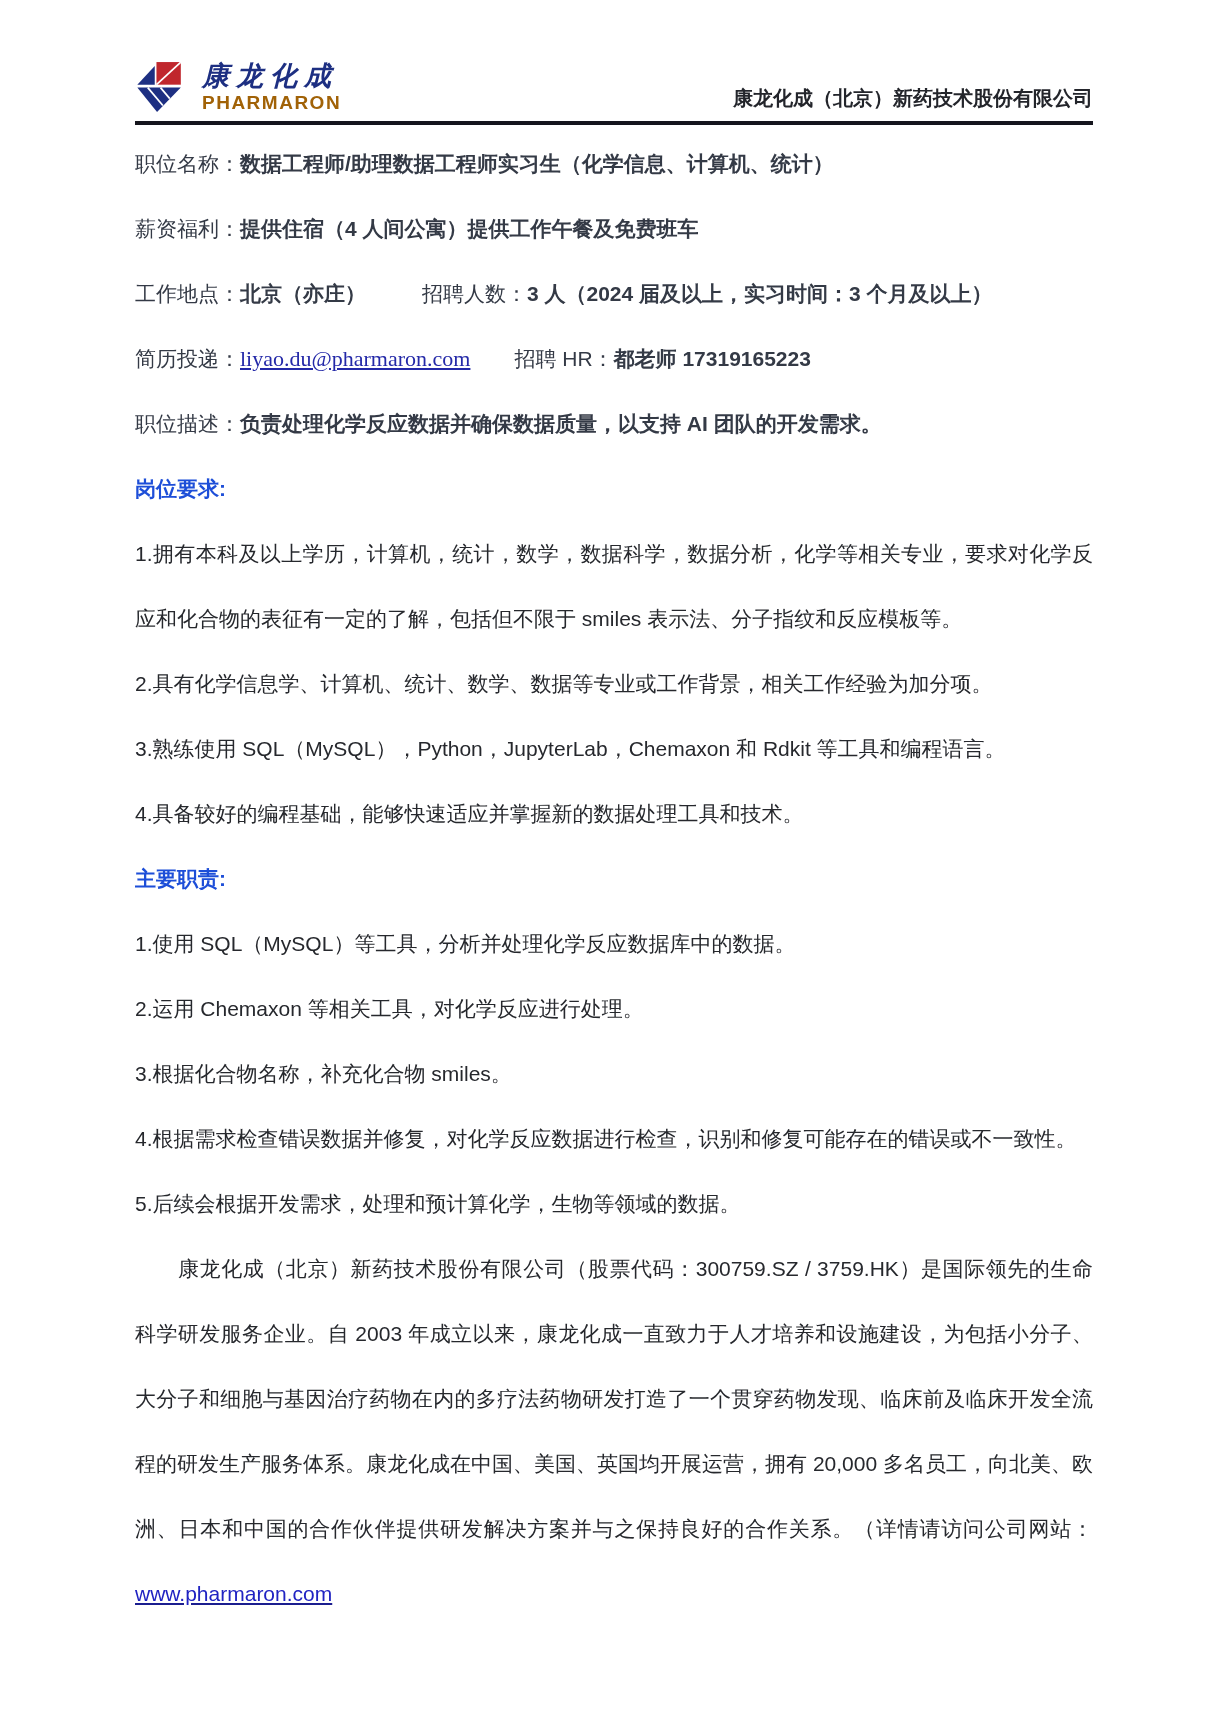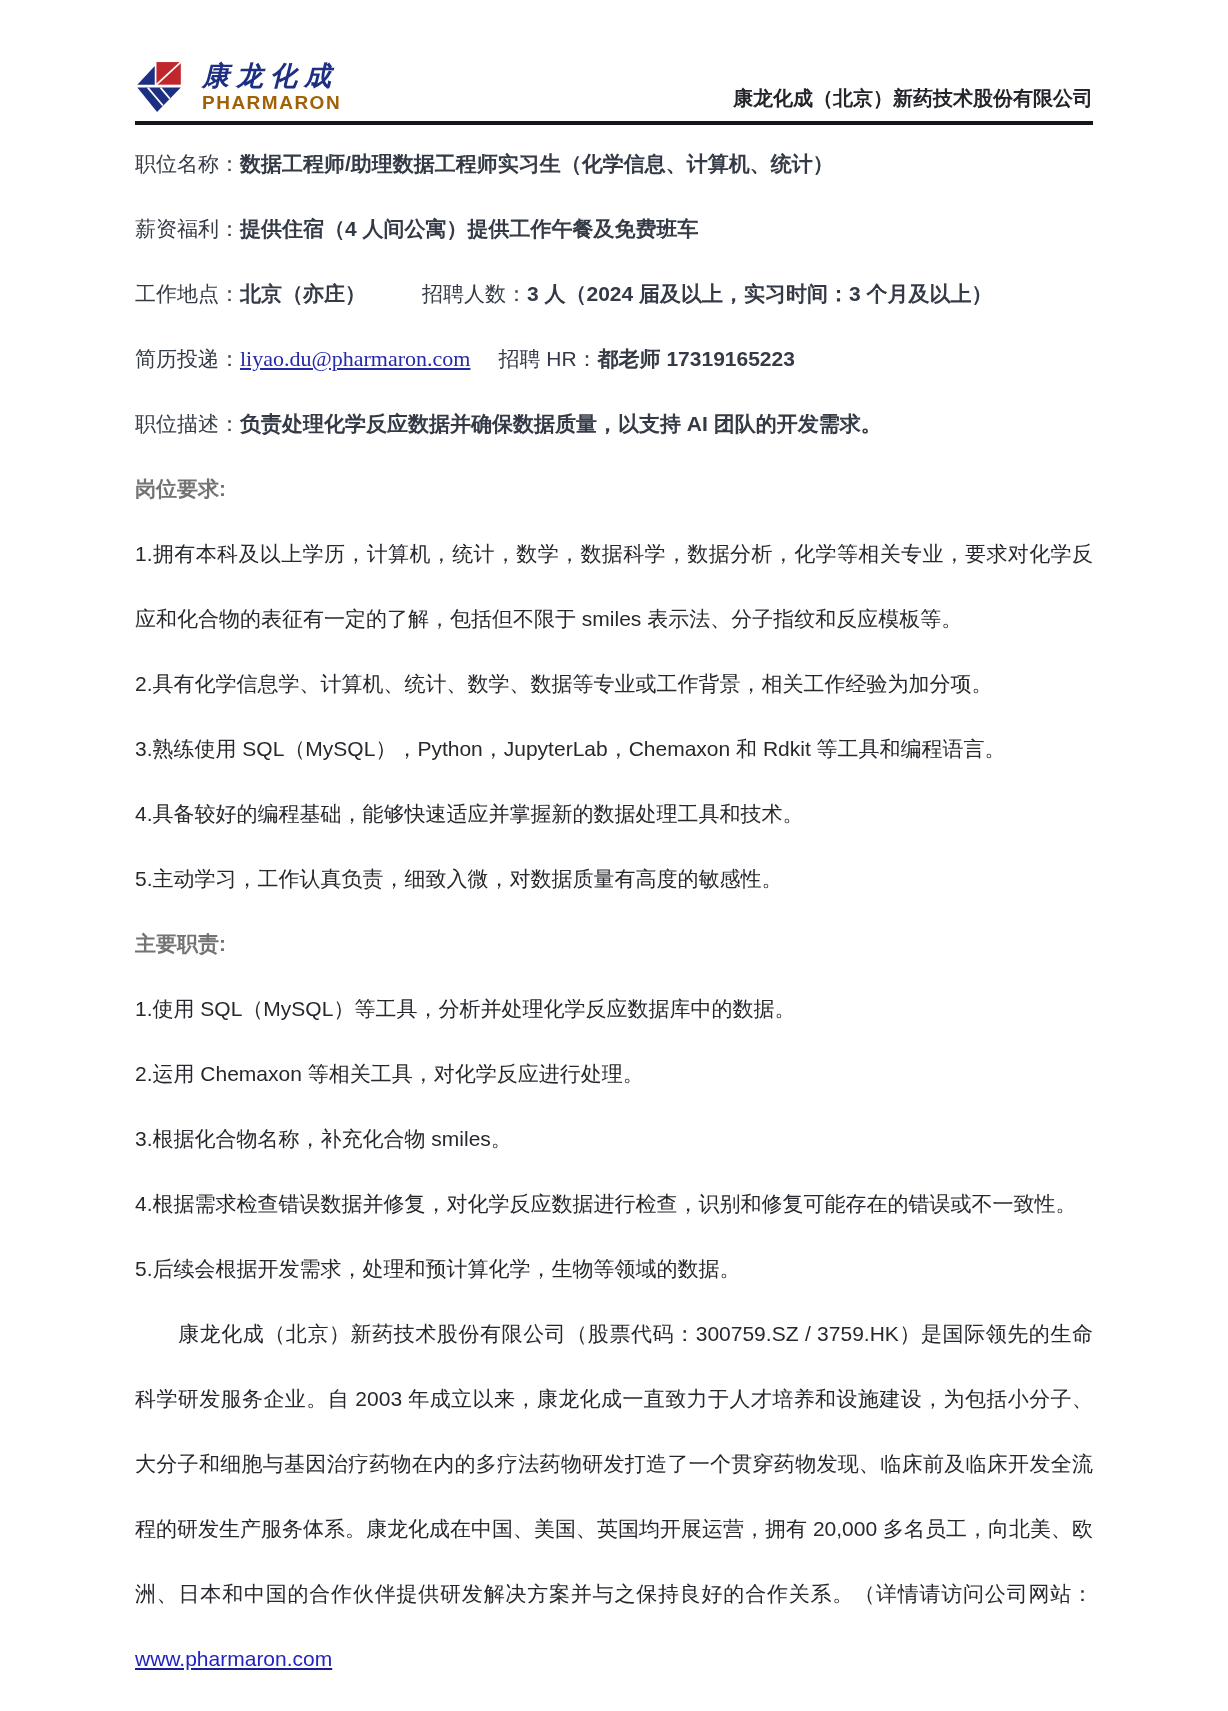--- a/index.html
+++ b/index.html
@@ -27,28 +27,28 @@
     font-weight:bold;font-size:19px;color:#a16207;letter-spacing:1.5px;
     margin-top:3px;white-space:nowrap;
   }
   .company-name{font-size:20px;color:#23252b;padding-bottom:2px;white-space:nowrap;font-weight:bold;}
 
   
   .flow{margin-top:6px;}
   .flow p{margin:0;font-size:21px;line-height:65px;}
   .b{font-weight:bold;color:#343a46;}
   .lbl{font-weight:normal;color:#343a46;}
-  .heading{font-weight:bold;color:#737373;}
+  .heading{font-weight:bold;color:#1d4ed8;}
   .item{color:#26282d;text-align:justify;}
   .gap-lg{margin-left:56px;}
   .email-link{
     font-family:Liberation Serif, serif;
     font-size:22px;color:#2429a8;text-decoration:underline;font-weight:normal;
   }
-  .hr-part{margin-left:28px;}
+  .hr-part{margin-left:44px;}
 
   
   .about{
     margin:0;font-size:21px;line-height:45px;color:#26282d;
     text-align:justify;text-indent:43px;
   }
   .web-link{
     color:#2023c2;text-decoration:underline;text-decoration-color:#1b1e8f;
     font-weight:normal;
   }
@@ -88,21 +88,20 @@
 
     <p><span class="lbl">职位描述：</span><span class="b">负责处理化学反应数据并确保数据质量，以支持 AI 团队的开发需求。</span></p>
 
     <p class="heading">岗位要求:</p>
 
     <div>
         <p class="item">1.拥有本科及以上学历，计算机，统计，数学，数据科学，数据分析，化学等相关专业，要求对化学反应和化合物的表征有一定的了解，包括但不限于 smiles 表示法、分子指纹和反应模板等。</p>
         <p class="item">2.具有化学信息学、计算机、统计、数学、数据等专业或工作背景，相关工作经验为加分项。</p>
         <p class="item">3.熟练使用 SQL（MySQL），Python，JupyterLab，Chemaxon 和 Rdkit 等工具和编程语言。</p>
         <p class="item">4.具备较好的编程基础，能够快速适应并掌握新的数据处理工具和技术。</p>
-        <p class="item">5.主动学习，工作认真负责，细致入微，对数据质量有高度的敏感性。</p>
       </div>
 
     <p class="heading">主要职责:</p>
 
     <div>
         <p class="item">1.使用 SQL（MySQL）等工具，分析并处理化学反应数据库中的数据。</p>
         <p class="item">2.运用 Chemaxon 等相关工具，对化学反应进行处理。</p>
         <p class="item">3.根据化合物名称，补充化合物 smiles。</p>
         <p class="item">4.根据需求检查错误数据并修复，对化学反应数据进行检查，识别和修复可能存在的错误或不一致性。</p>
         <p class="item">5.后续会根据开发需求，处理和预计算化学，生物等领域的数据。</p>

